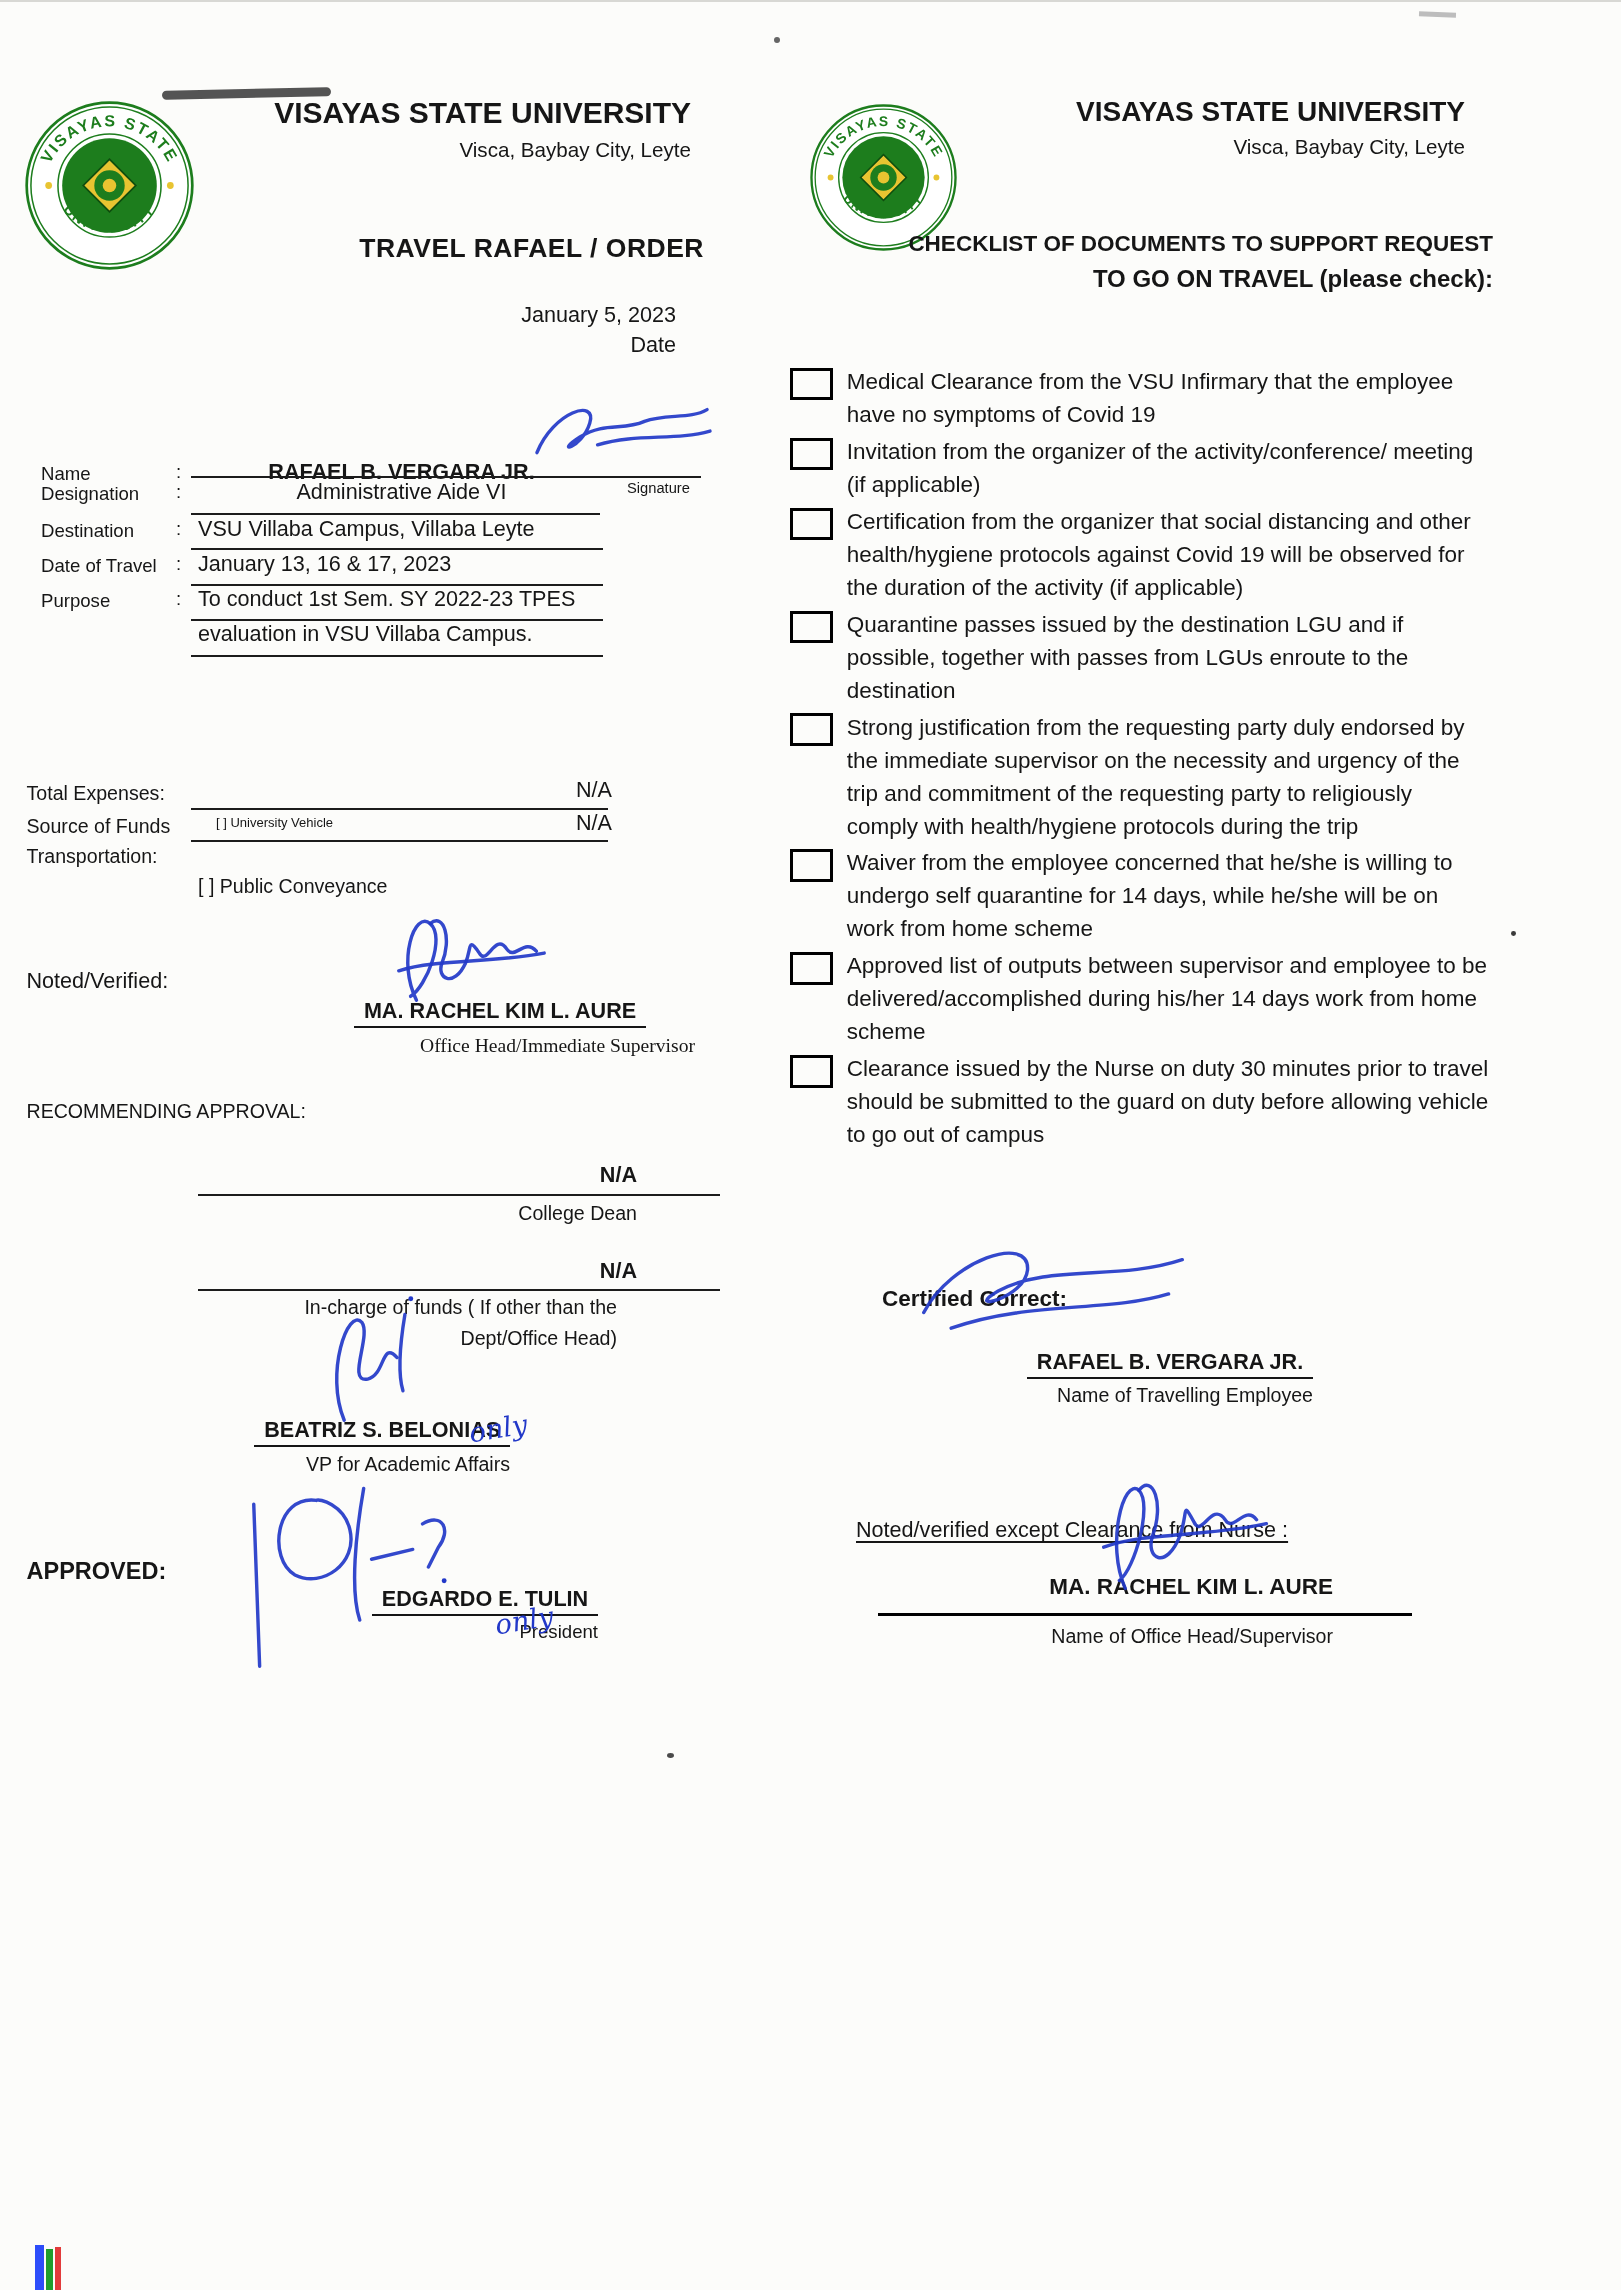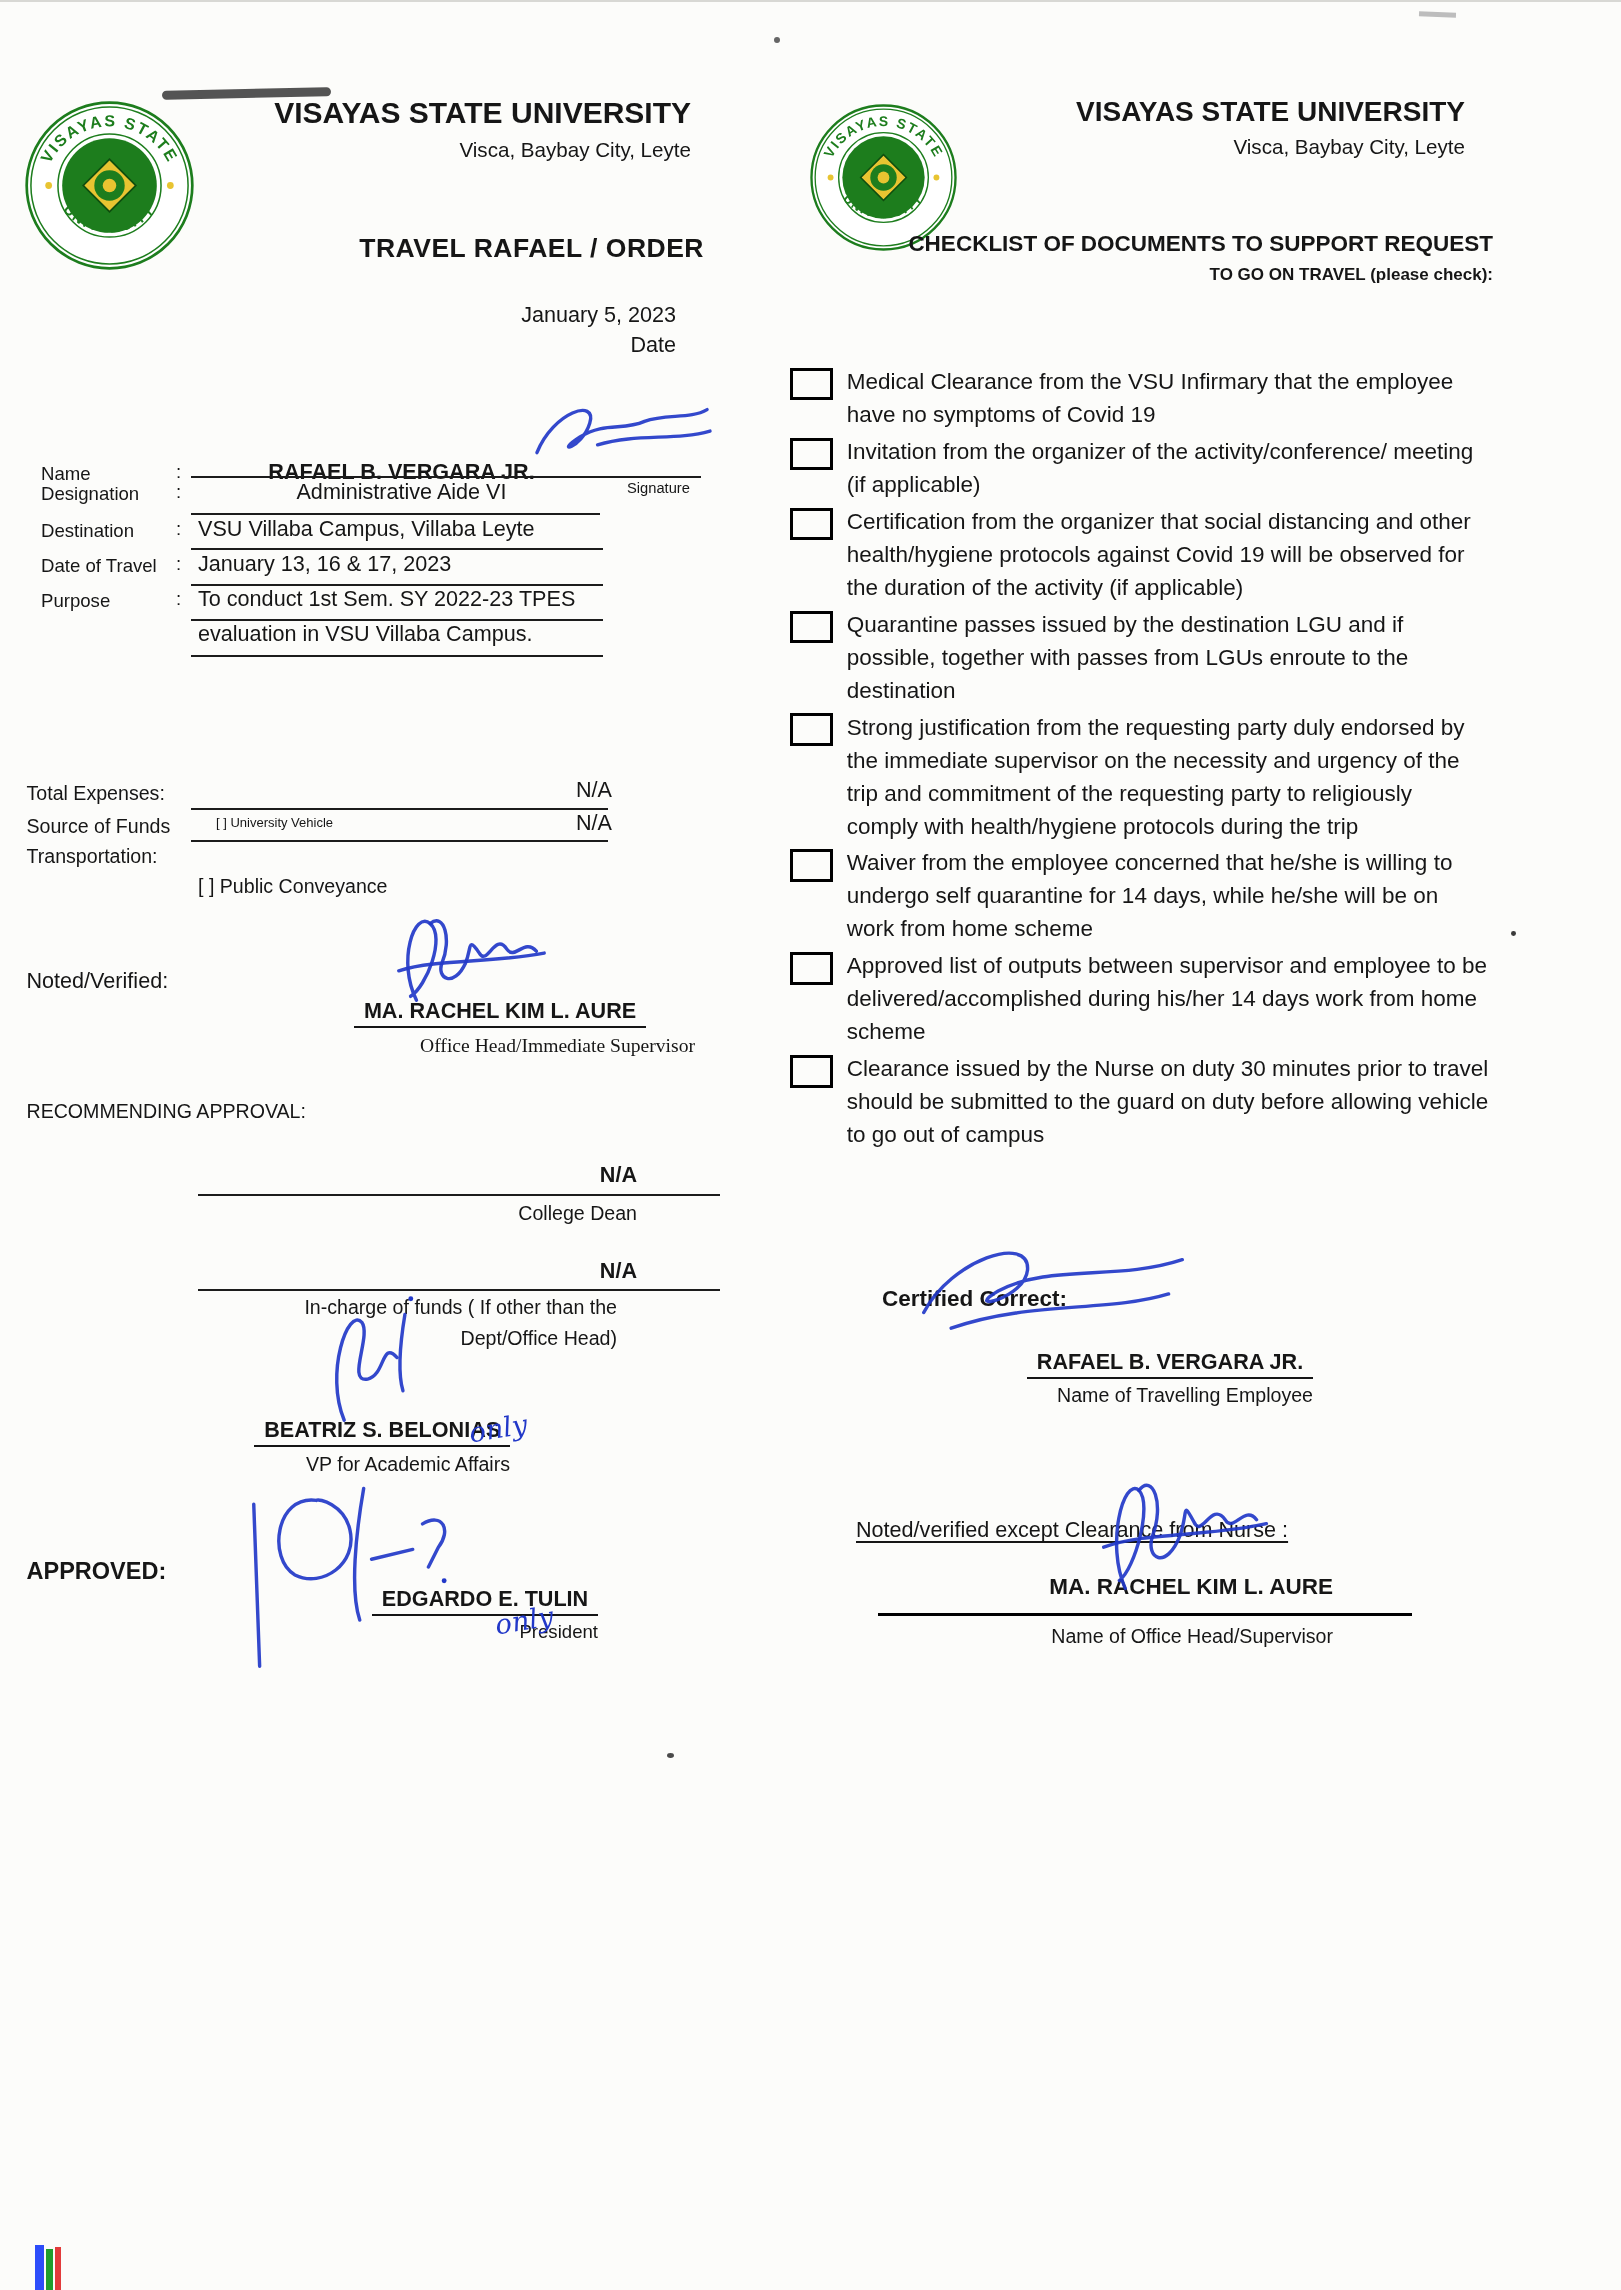--- a/index.html
+++ b/index.html
@@ -66,21 +66,21 @@
   #approved{left:26.5px;top:1558px;font-size:23.5px;font-weight:700;}
   #edgardo{left:235px;top:1586px;width:363px;font-size:21.6px;font-weight:700;}
   #president{left:235px;top:1621px;width:363px;font-size:18.6px;}
   #pres-only{left:495px;top:1605px;}
 
   
   #r-logo{left:810px;top:104px;width:147px;height:147px;}
   #r-univ{left:985px;top:96px;width:480px;font-size:28px;font-weight:700;}
   #r-addr{left:985px;top:135px;width:480px;font-size:20.6px;}
   #r-title1{left:792px;top:231px;width:701px;font-size:22.5px;font-weight:700;}
-  #r-title2{left:792px;top:265px;width:701px;font-size:17px;font-weight:700;}
+  #r-title2{left:792px;top:265px;width:701px;font-size:24px;font-weight:700;}
 
   #checklist{left:790px;top:365px;width:716px;}
   .chk-item{display:flex;margin-bottom:3.9px;}
   .chk-box{width:37px;height:26.5px;border:3.9px solid #000;margin:2.9px 13.7px 0 0;flex:none;background:transparent;}
   .chk-text{width:642px;font-size:22.5px;line-height:33px;}
 
   #cert-label{left:882px;top:1286px;font-size:22.5px;font-weight:700;}
   #rafael2{left:931px;top:1349px;width:382px;font-size:21.6px;font-weight:700;}
   #travtitle{left:931px;top:1384px;width:382px;font-size:19.6px;}
   #notedline2{left:856px;top:1517px;font-size:21.6px;text-decoration:underline;text-underline-offset:3.9px;}

